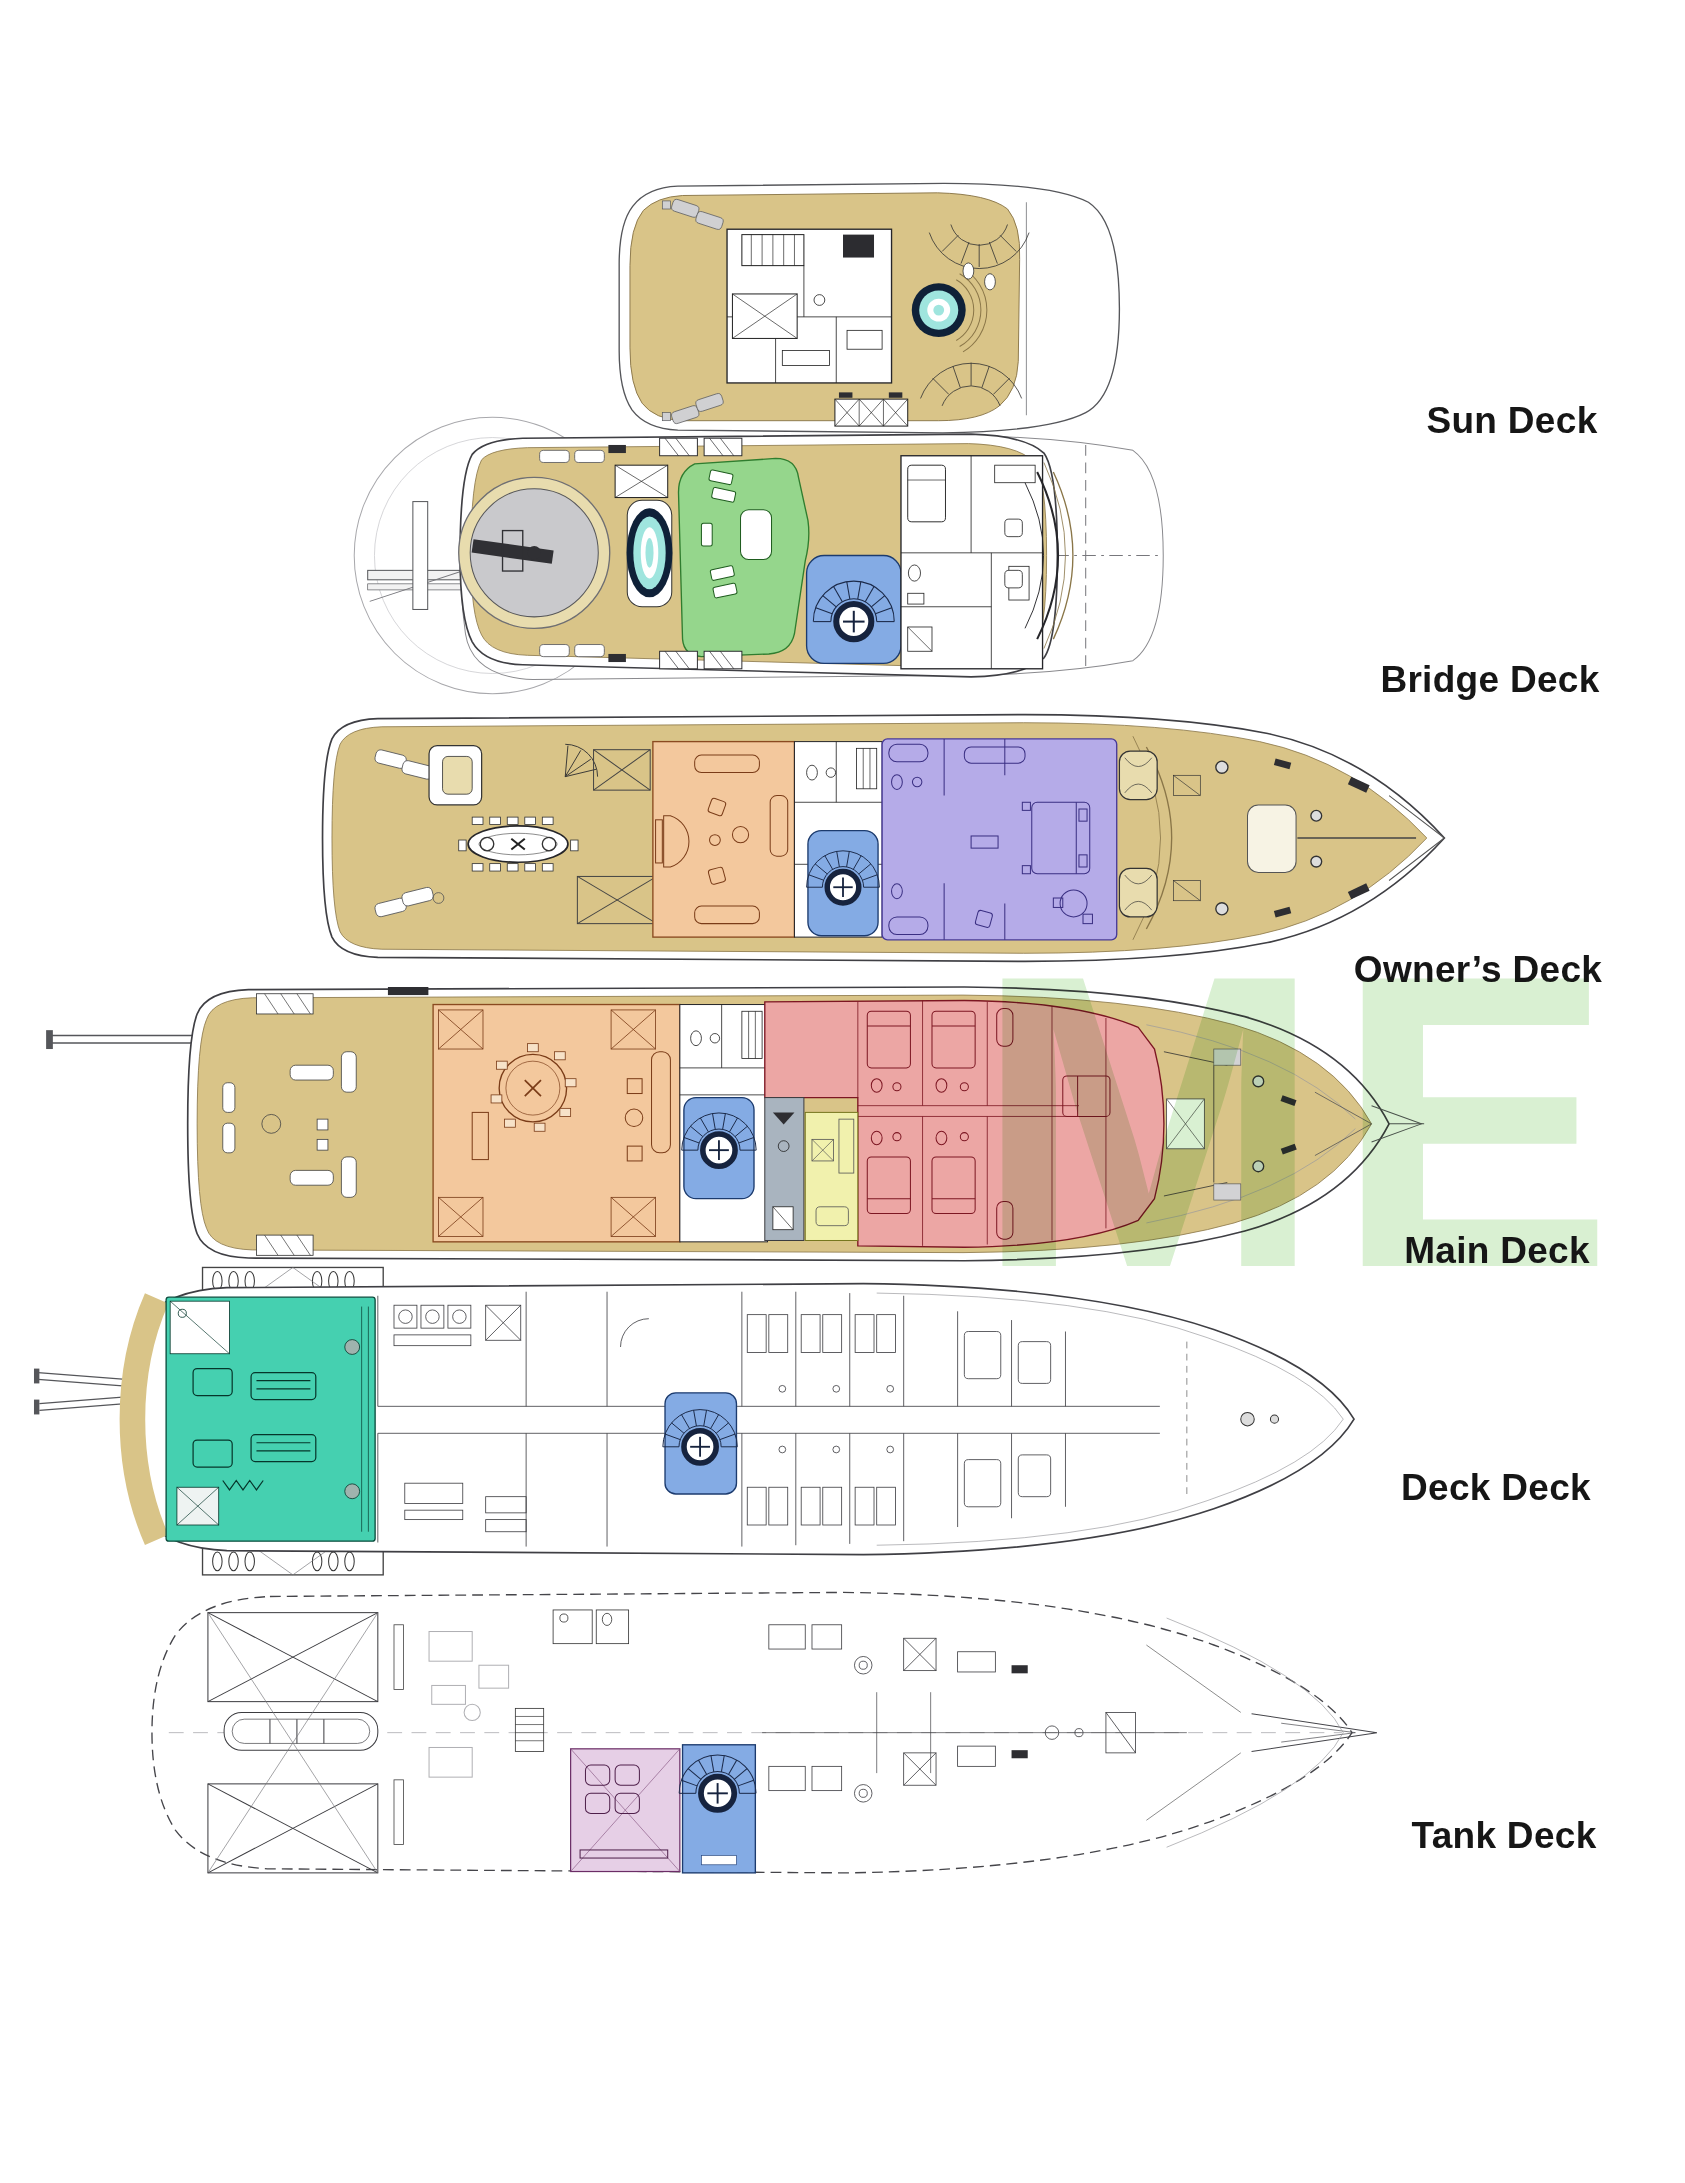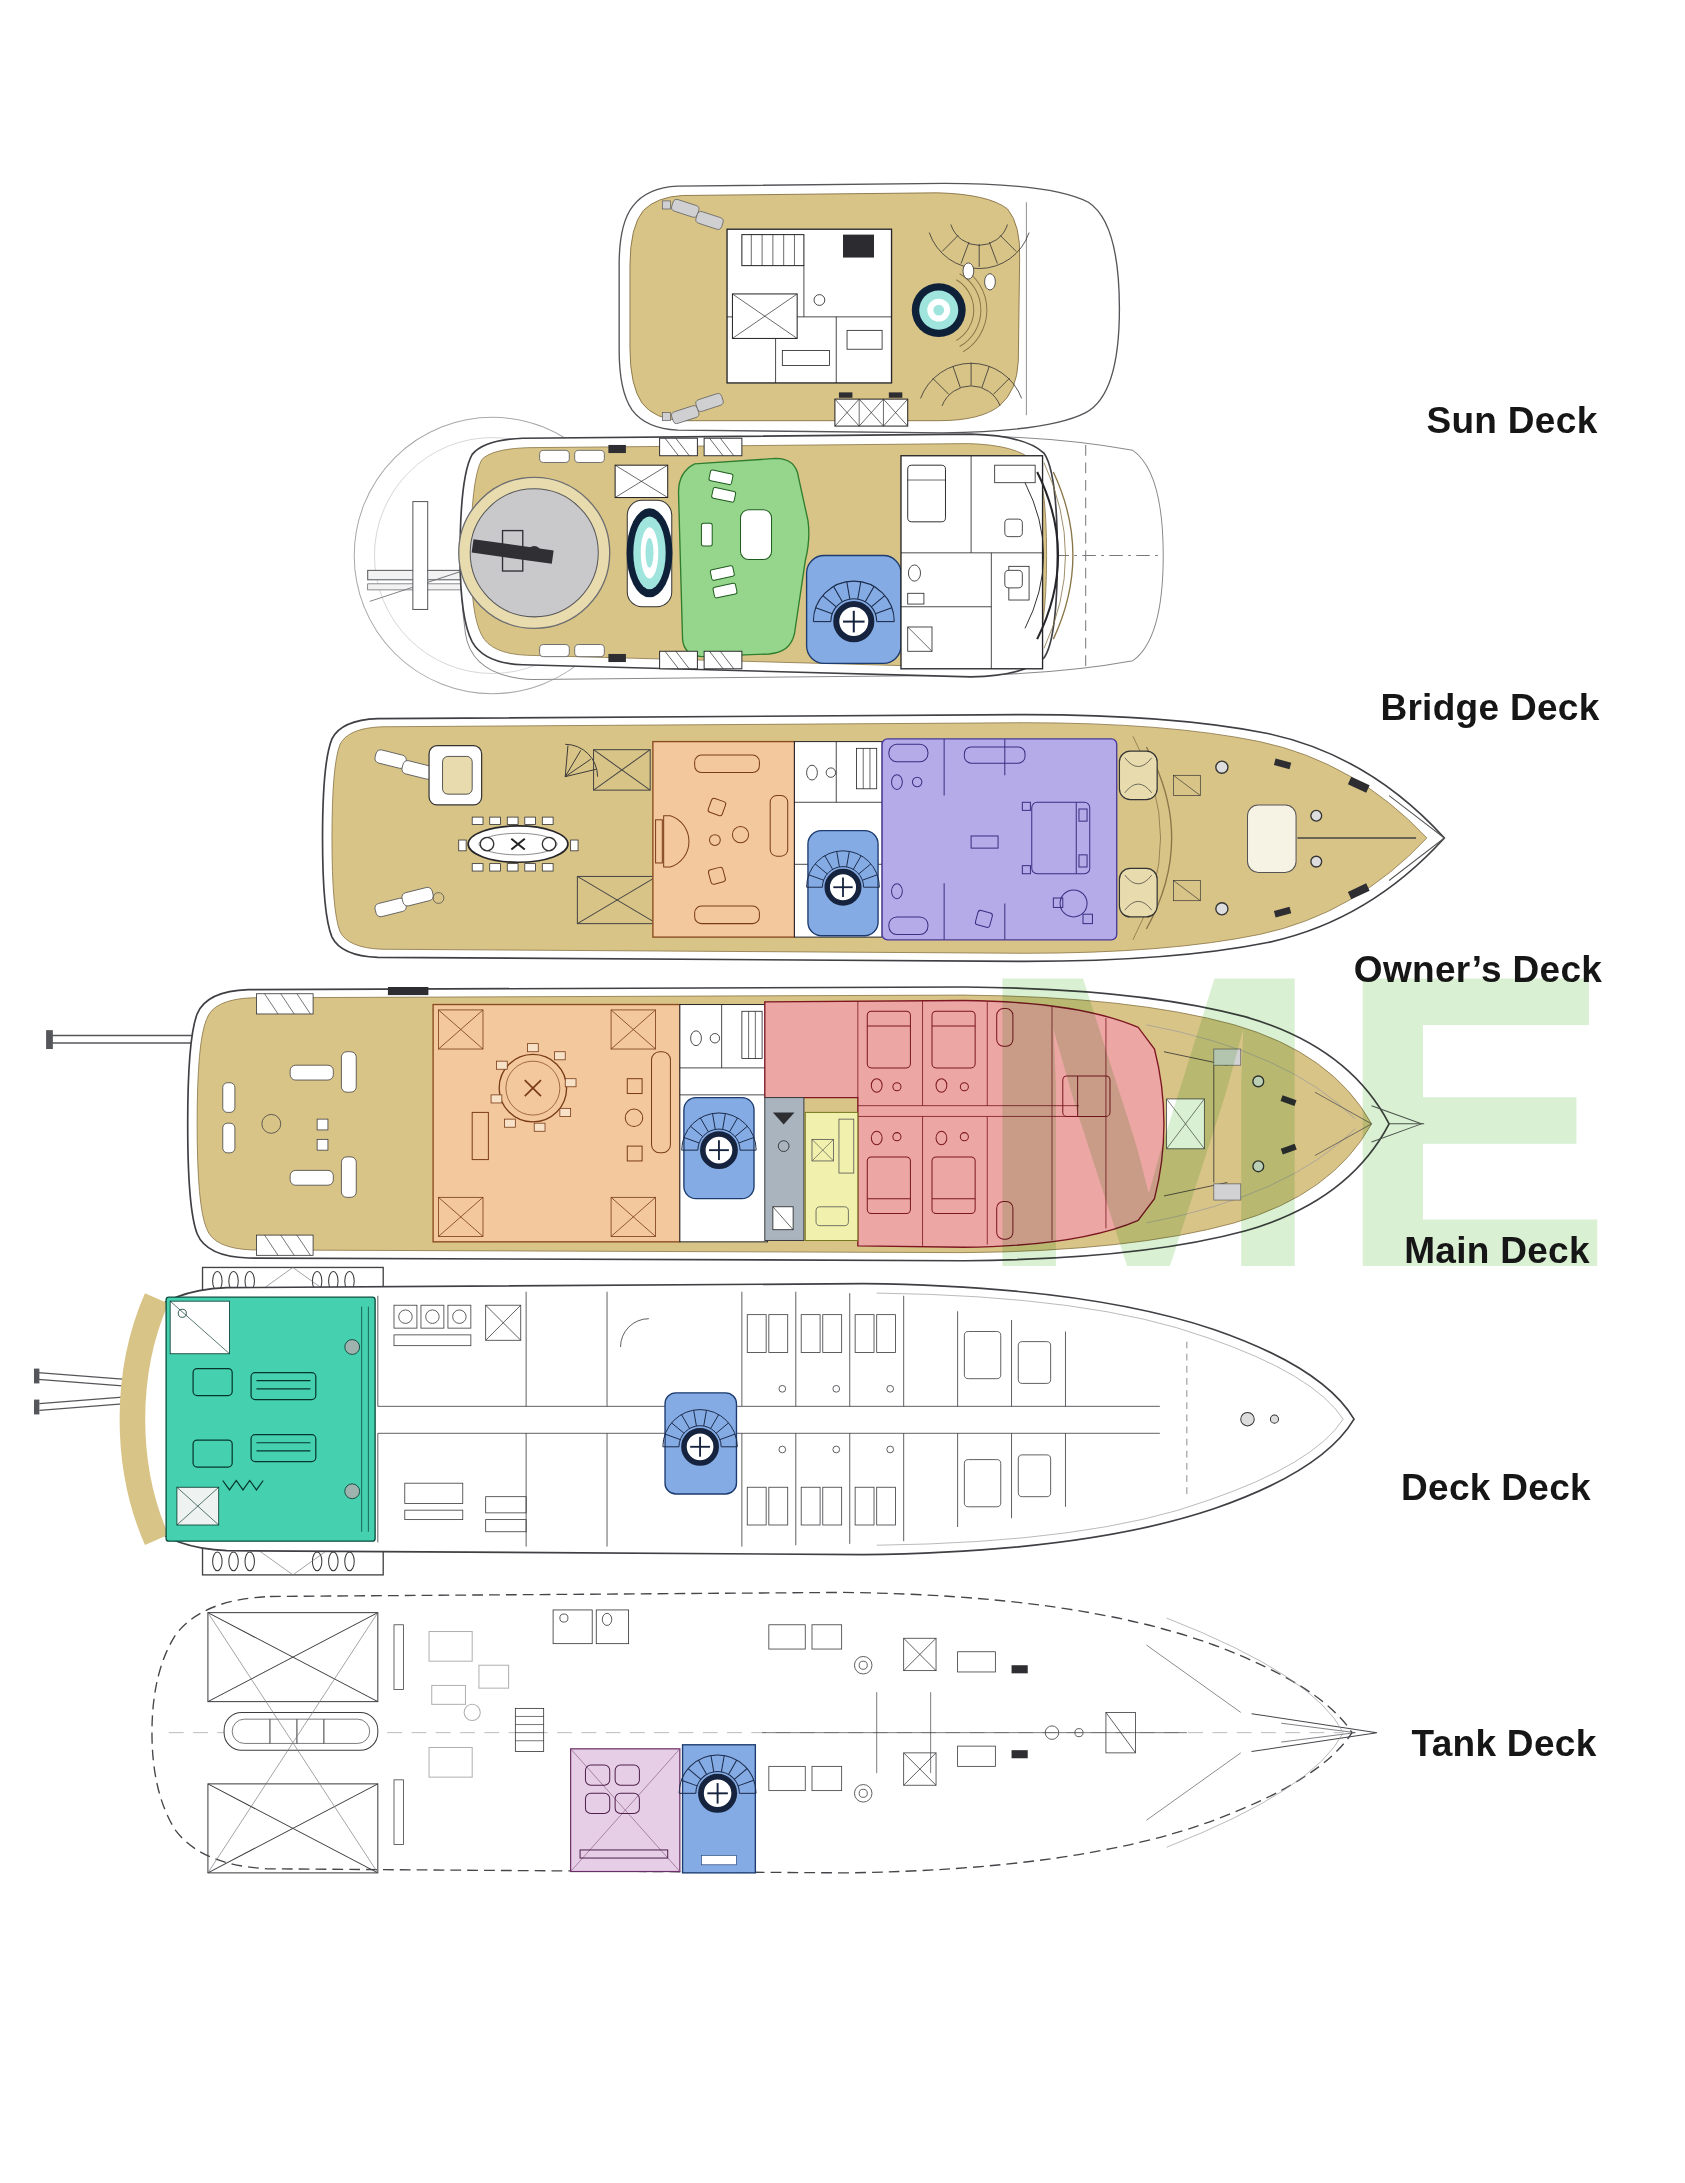--- a/index.html
+++ b/index.html
@@ -664,20 +664,20 @@
     <rect x="1500" y="2470" width="24" height="12" fill="#2e2e32"></rect>
         <rect x="1500" y="2596" width="24" height="12" fill="#2e2e32"></rect>
   </g>
 </svg>
 
 <svg class="watermark" viewBox="0 0 2500 3238">
   <text x="1445" y="1878" font-size="620" fill="#d9f0d2">ME</text>
 </svg>
 
 <div class="deck-label" style="left:1512px;top:421px;">Sun Deck</div>
-<div class="deck-label" style="left:1490px;top:708px;">Bridge Deck</div>
+<div class="deck-label" style="left:1490px;top:680px;">Bridge Deck</div>
 <div class="deck-label" style="left:1478px;top:970px;text-align:right;">Owner’s Deck</div>
 <div class="deck-label" style="left:1497px;top:1251px;text-align:right;">Main Deck</div>
 <div class="deck-label" style="left:1496px;top:1488px;">Deck Deck</div>
-<div class="deck-label" style="left:1504px;top:1744px;">Tank Deck</div>
+<div class="deck-label" style="left:1504px;top:1836px;">Tank Deck</div>
 
 </div>
 
 
 </body></html>

